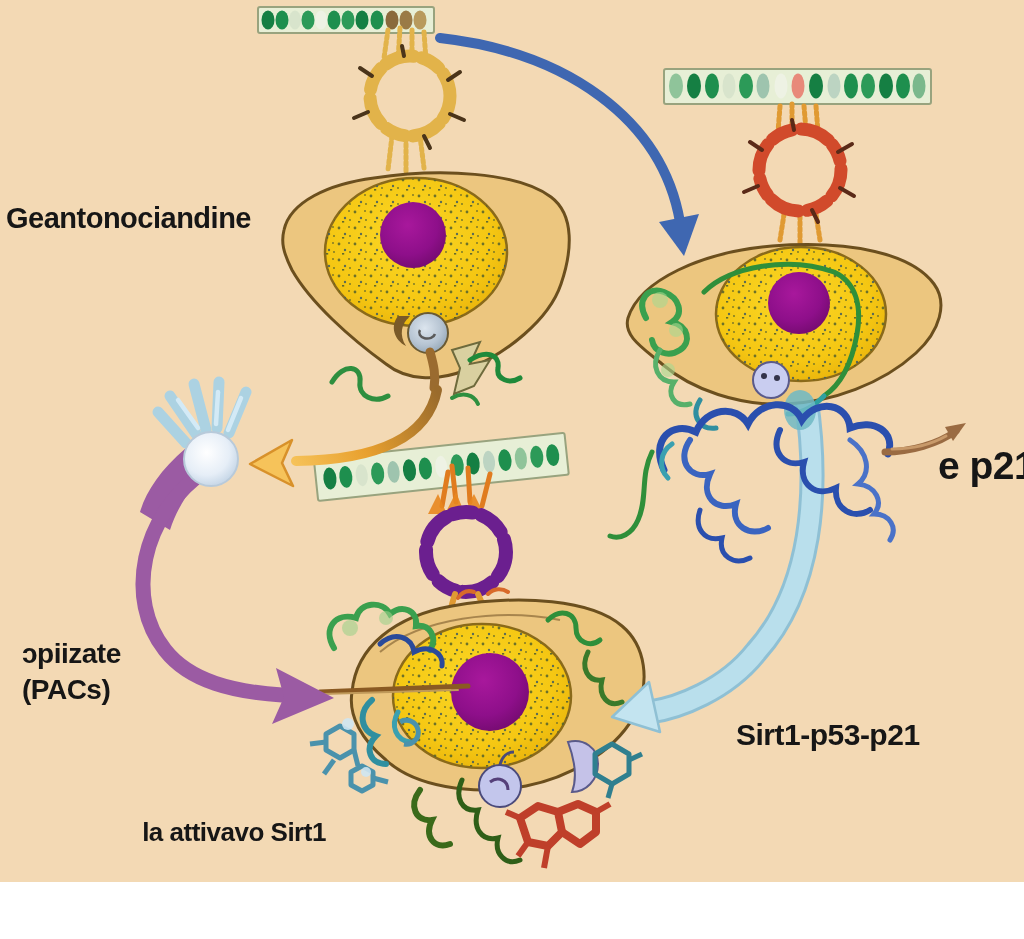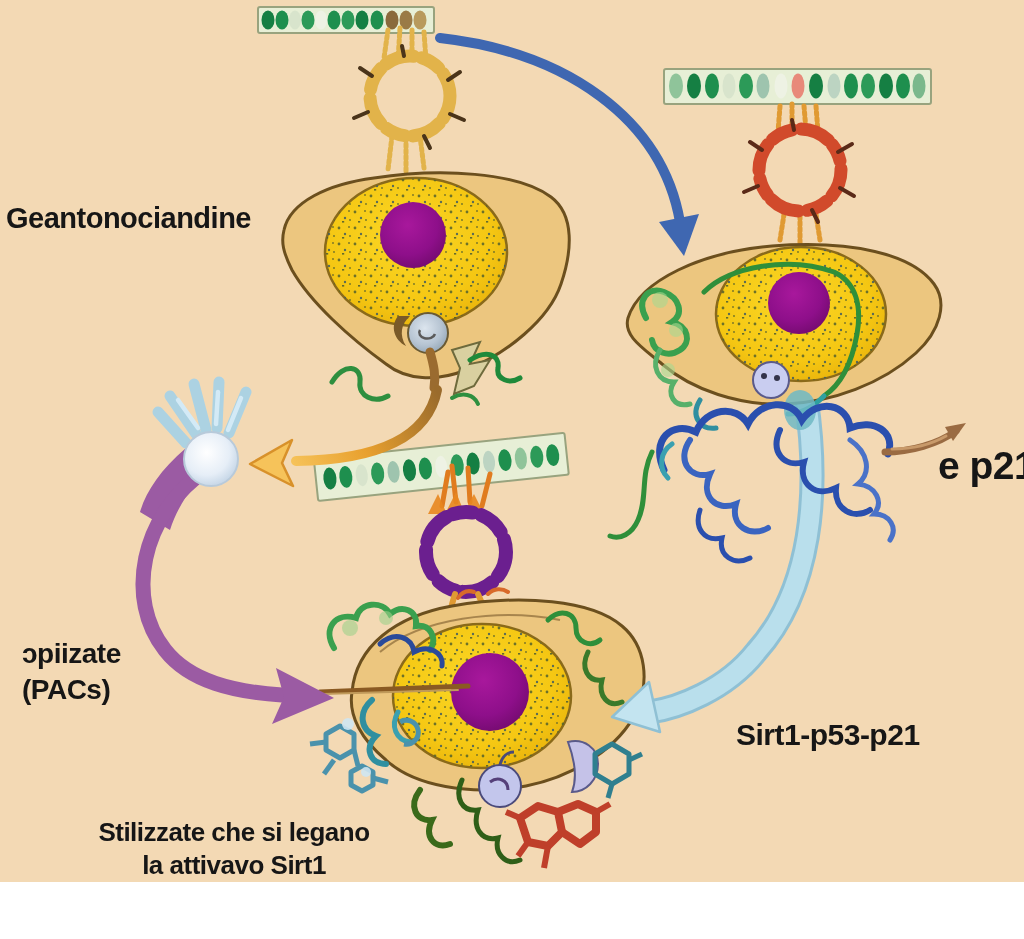--- a/index.html
+++ b/index.html
@@ -330,17 +330,16 @@
 <div class="lbl" id="lbl-pacs">
   <div>ɔpiizate</div>
   <div>(PACs)</div>
 </div>
 
 <div class="lbl" id="lbl-ep21">e p21</div>
 
 <div class="lbl" id="lbl-sirt">Sirt1-p53-p21</div>
 
 <div class="lbl" id="lbl-caption">
-  <div>Stilizzate che si legano</div>
   <div>la attivavo Sirt1</div>
 </div>
 
 </div>
 
 </body></html>

